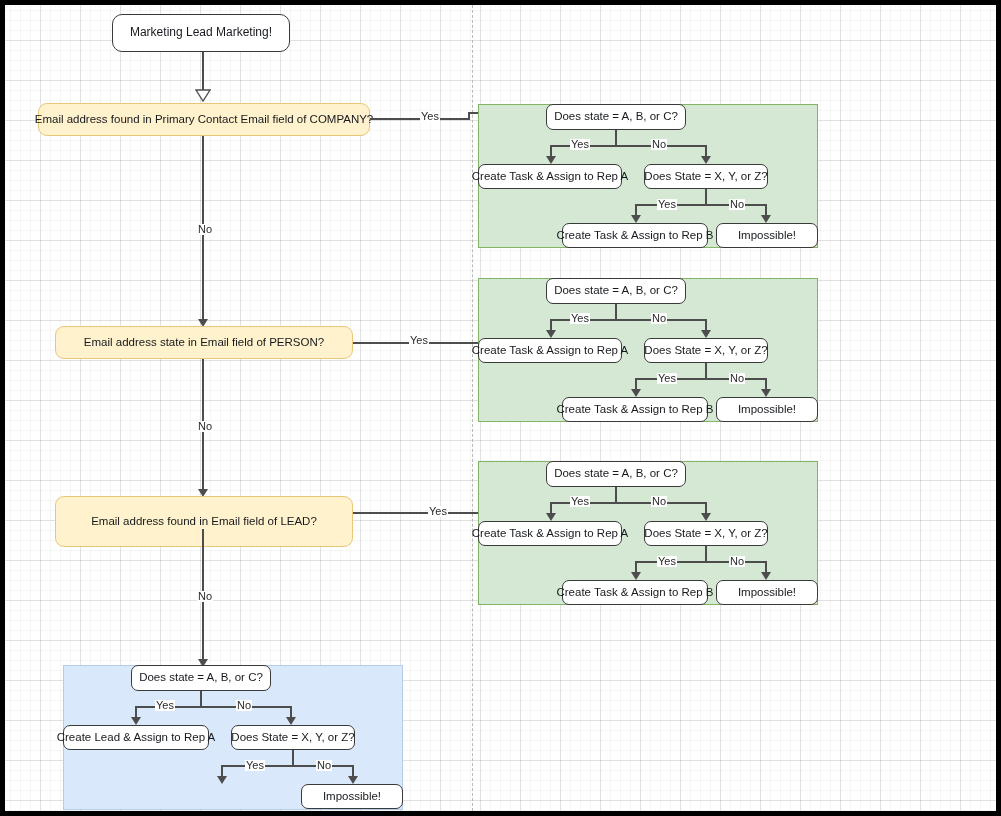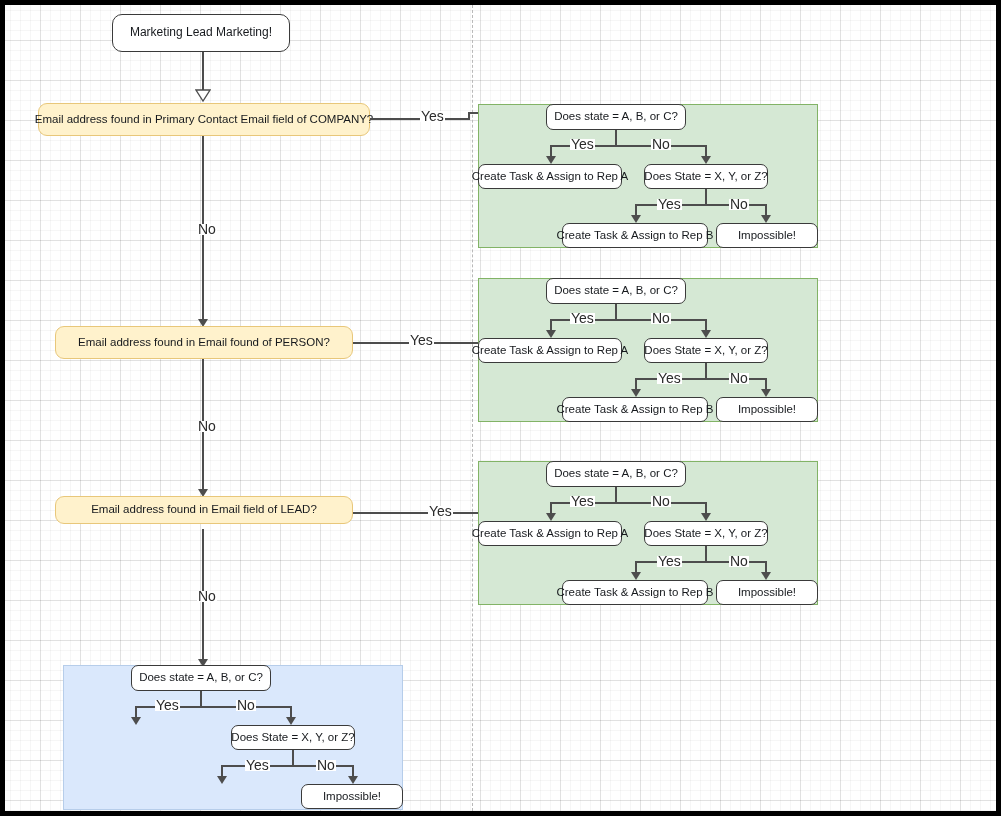--- a/index.html
+++ b/index.html
@@ -49,21 +49,21 @@
   .lnh{height:1.6px;}
 
   .arrow-down{
     position:absolute;width:0;height:0;
     border-left:5px solid transparent;border-right:5px solid transparent;
     border-top:8px solid #4d4d4d;
   }
   .arrow-hollow{position:absolute;}
 
   .elabel{
-    position:absolute;font-size:14px;color:#2b2b2b;
+    position:absolute;font-size:11px;color:#2b2b2b;
     background:#ffffff;padding:0 1px;line-height:11px;
     white-space:nowrap;
   }
 </style>
 </head>
 <body>
 
 <div id="canvas">
 
   <div class="pagebreak" style="left:467px;"></div>
@@ -108,21 +108,21 @@
   <div class="arrow-down" style="left:626px;top:210px;"></div>
   <div class="elabel" style="left:652px;top:194px;">Yes</div>
   <div class="ln lnh" style="left:700px;top:199px;width:62px;"></div>
   <div class="ln lnv" style="left:760px;top:199px;height:15px;"></div>
   <div class="arrow-down" style="left:756px;top:210px;"></div>
   <div class="elabel" style="left:724px;top:194px;">No</div>
 
   <div class="node" style="left:557px;top:218px;width:146px;height:25px;">Create Task &amp; Assign to Rep B</div>
   <div class="node" style="left:711px;top:218px;width:102px;height:25px;">Impossible!</div>
 
-  <div class="node decision-yellow" style="left:50px;top:321px;width:298px;height:33px;">Email address found in Email found of PERSON?</div>
+  <div class="node decision-yellow" style="left:50px;top:321px;width:298px;height:33px;">Email address state in Email field of PERSON?</div>
 
   <div class="ln lnh" style="left:348px;top:337px;width:127px;"></div>
   <div class="elabel" style="left:404px;top:330px;">Yes</div>
 
   <div class="ln lnv" style="left:197px;top:354px;height:134px;"></div>
   <div class="elabel" style="left:192px;top:416px;">No</div>
   <div class="arrow-down" style="left:193px;top:484px;"></div>
 
   <div class="block green" style="left:473px;top:273px;width:340px;height:144px;"></div>
 
@@ -146,21 +146,21 @@
   <div class="arrow-down" style="left:626px;top:384px;"></div>
   <div class="elabel" style="left:652px;top:368px;">Yes</div>
   <div class="ln lnh" style="left:700px;top:373px;width:62px;"></div>
   <div class="ln lnv" style="left:760px;top:373px;height:15px;"></div>
   <div class="arrow-down" style="left:756px;top:384px;"></div>
   <div class="elabel" style="left:724px;top:368px;">No</div>
 
   <div class="node" style="left:557px;top:392px;width:146px;height:25px;">Create Task &amp; Assign to Rep B</div>
   <div class="node" style="left:711px;top:392px;width:102px;height:25px;">Impossible!</div>
 
-  <div class="node decision-yellow" style="left:50px;top:491px;width:298px;height:28px;">Email address found in Email field of LEAD?</div>
+  <div class="node decision-yellow" style="left:50px;top:491px;width:298px;height:51px;">Email address found in Email field of LEAD?</div>
 
   <div class="ln lnh" style="left:348px;top:507px;width:127px;"></div>
   <div class="elabel" style="left:423px;top:501px;">Yes</div>
 
   <div class="ln lnv" style="left:197px;top:524px;height:134px;"></div>
   <div class="elabel" style="left:192px;top:586px;">No</div>
   <div class="arrow-down" style="left:193px;top:654px;"></div>
 
   <div class="block green" style="left:473px;top:456px;width:340px;height:144px;"></div>
 
@@ -197,20 +197,21 @@
   <div class="ln lnv" style="left:195px;top:686px;height:16px;"></div>
   <div class="ln lnh" style="left:130px;top:701px;width:66px;"></div>
   <div class="ln lnv" style="left:130px;top:701px;height:15px;"></div>
   <div class="arrow-down" style="left:126px;top:712px;"></div>
   <div class="elabel" style="left:150px;top:695px;">Yes</div>
   <div class="ln lnh" style="left:195px;top:701px;width:92px;"></div>
   <div class="ln lnv" style="left:285px;top:701px;height:15px;"></div>
   <div class="arrow-down" style="left:281px;top:712px;"></div>
   <div class="elabel" style="left:231px;top:695px;">No</div>
 
+  <div class="node" style="left:58px;top:720px;width:146px;height:25px;">Create Lead &amp; Assign to Rep A</div>
   <div class="node" style="left:226px;top:720px;width:124px;height:25px;">Does State = X, Y, or Z?</div>
 
   <div class="ln lnv" style="left:287px;top:745px;height:16px;"></div>
   <div class="ln lnh" style="left:216px;top:760px;width:72px;"></div>
   <div class="ln lnv" style="left:216px;top:760px;height:15px;"></div>
   <div class="arrow-down" style="left:212px;top:771px;"></div>
   <div class="elabel" style="left:240px;top:755px;">Yes</div>
   <div class="ln lnh" style="left:287px;top:760px;width:62px;"></div>
   <div class="ln lnv" style="left:347px;top:760px;height:15px;"></div>
   <div class="arrow-down" style="left:343px;top:771px;"></div>

